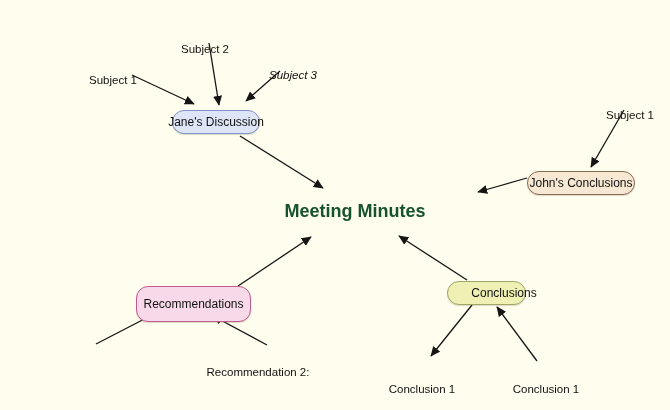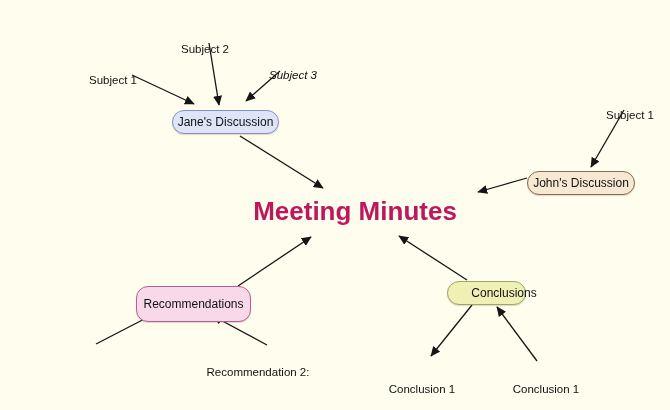--- a/index.html
+++ b/index.html
@@ -34,24 +34,24 @@
     transform: translate(-50%, -50%);
     font-size: 11.5px;
     color: #111;
     white-space: nowrap;
     cursor: text;
     margin-top: 16px;
   }
   .central-topic {
     position: absolute;
     transform: translate(-50%, -50%);
-    font-size: 26px;
+    font-size: 18px;
     font-weight: 700;
     letter-spacing: 0px;
-    color: #be185d;
+    color: #14532d;
     white-space: nowrap;
     cursor: pointer;
   }
 </style>
 </head>
 <body>
 
 <div class="stage" id="stage" style="background: rgb(255, 253, 238);">
   <svg class="edge-layer" id="edge-layer" width="670" height="410" viewBox="0 0 670 410" xmlns="http://www.w3.org/2000/svg">
     <defs>
@@ -69,22 +69,22 @@
         <line x1="238" y1="286" x2="311" y2="237" stroke="#151515" stroke-width="1.3" marker-end="url(#arrowhead)"></line>
         <line x1="96" y1="344" x2="156" y2="313" stroke="#151515" stroke-width="1.3" marker-end="url(#arrowhead)"></line>
         <line x1="267" y1="345" x2="213" y2="316" stroke="#151515" stroke-width="1.3" marker-end="url(#arrowhead)"></line>
         <line x1="467" y1="280" x2="399" y2="236" stroke="#151515" stroke-width="1.3" marker-end="url(#arrowhead)"></line>
         <line x1="472" y1="305" x2="431" y2="356" stroke="#151515" stroke-width="1.3" marker-end="url(#arrowhead)"></line>
         <line x1="537" y1="361" x2="497" y2="307" stroke="#151515" stroke-width="1.3" marker-end="url(#arrowhead)"></line>
       </g>
   </svg>
 
   <div class="central-topic" style="left: 355px; top: 211px;">Meeting Minutes</div>
-<div class="node" style="left: 172px; top: 110px; width: 107px; height: 24px; background: rgb(221, 229, 247); border: 1.5px solid rgb(128, 147, 201);">Jane's Discussion</div>
-    <div class="node" style="left: 527px; top: 171px; width: 108px; height: 24px; background: rgb(246, 232, 210); border: 1.5px solid rgb(138, 106, 80);">John's Discussion</div>
+<div class="node" style="left: 172px; top: 110px; width: 88px; height: 24px; background: rgb(221, 229, 247); border: 1.5px solid rgb(128, 147, 201);">Jane's Discussion</div>
+    <div class="node" style="left: 527px; top: 171px; width: 108px; height: 24px; background: rgb(246, 232, 210); border: 1.5px solid rgb(138, 106, 80);">John's Conclusions</div>
     <div class="node" style="left: 136px; top: 286px; width: 115px; height: 36px; background: rgb(248, 217, 234); border: 1.5px solid rgb(190, 92, 146);">Recommendations</div>
     <div class="node" style="left: 447px; top: 281px; width: 79px; height: 24px; background: rgb(239, 240, 180); border: 1.5px solid rgb(159, 166, 104); padding-left: 35px;">Conclusions</div>
     <div class="leaf-label" style="left: 113px; top: 64px;">Subject 1</div>
     <div class="leaf-label" style="left: 205px; top: 33px;">Subject 2</div>
     <div class="leaf-label" style="left: 293px; top: 59px; font-style: italic;">Subject 3</div>
     <div class="leaf-label" style="left: 630px; top: 99px;">Subject 1</div>
     <div class="leaf-label" style="left: 258px; top: 356px;">Recommendation 2:</div>
     <div class="leaf-label" style="left: 422px; top: 373px;">Conclusion 1</div>
     <div class="leaf-label" style="left: 546px; top: 373px;">Conclusion 1</div>
   </div>

